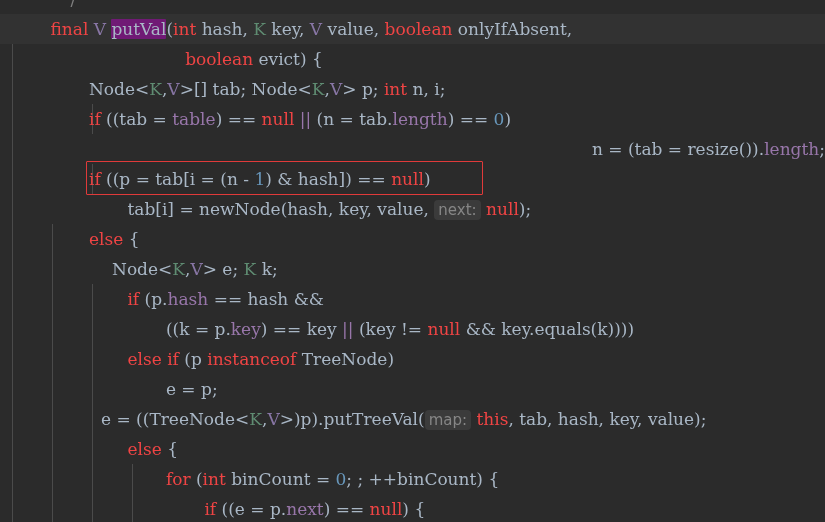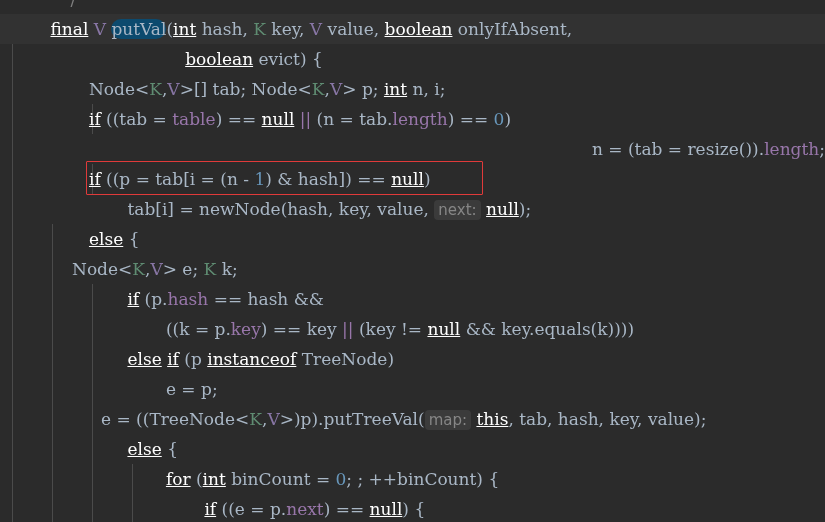--- a/index.html
+++ b/index.html
@@ -62,35 +62,35 @@
   }
   .line {
     height: 30px;
     line-height: 30px;
     white-space: pre;
     color: #a9b7c6;
     padding-left: 12px;
   }
 
   
-  .kw      { color: #ffffff; text-decoration: underline; }        
+  .kw      { color: #ef4444; }        
   .ident   { color: #a9b7c6; }        
   .typ     { color: #a9b7c6; }        
   .gK      { color: #5f8c72; }        
   .gV      { color: #8876a5; }        
   .fld     { color: #9876aa; }        
   .num     { color: #6897bb; }        
   .op      { color: #a9b7c6; }
   .oror    { color: #9876aa; }        
   .punct   { color: #a9b7c6; }
 
   
   .caret-ident {
-    background: #0c4a6e;
-    border-radius: 10px;
+    background: #701a75;
+    border-radius: 1px;
   }
 
   
   .inlay {
     background: #3b3b3b;
     color: #868686;
     border-radius: 4px;
     padding: 1px 4px 1px 4px;
     font-size: 15px;
     font-family: "DejaVu Sans", "Liberation Sans", sans-serif;
@@ -127,21 +127,21 @@
 
   <div class="code-layer" id="code-layer">
       <div class="line" style="padding-left: 50.48px;"><span class="kw">final</span><span class="op"> </span><span class="gV">V</span><span class="op"> </span><span class="caret-ident">putVal</span><span class="punct">(</span><span class="kw">int</span><span class="ident"> hash, </span><span class="gK">K</span><span class="ident"> key, </span><span class="gV">V</span><span class="ident"> value, </span><span class="kw">boolean</span><span class="ident"> onlyIfAbsent,</span></div>
       <div class="line" style="padding-left: 185.16px;"><span class="kw">boolean</span><span class="ident"> evict) {</span></div>
       <div class="line" style="padding-left: 88.96px;"><span class="typ">Node&lt;</span><span class="gK">K</span><span class="punct">,</span><span class="gV">V</span><span class="typ">&gt;[] tab; Node&lt;</span><span class="gK">K</span><span class="punct">,</span><span class="gV">V</span><span class="typ">&gt; p; </span><span class="kw">int</span><span class="ident"> n, i;</span></div>
       <div class="line" style="padding-left: 88.96px;"><span class="kw">if</span><span class="ident"> ((tab = </span><span class="fld">table</span><span class="ident">) == </span><span class="kw">null</span><span class="op"> </span><span class="oror">||</span><span class="ident"> (n = tab.</span><span class="fld">length</span><span class="ident">) == </span><span class="num">0</span><span class="ident">)</span></div>
       <div class="line" style="padding-left: 127.44px; text-align: right;"><span class="ident">n = (tab = resize()).</span><span class="fld">length</span><span class="ident">;</span></div>
       <div class="line" style="padding-left: 88.96px;"><span class="kw">if</span><span class="ident"> ((p = tab[i = (n - </span><span class="num">1</span><span class="ident">) &amp; hash]) == </span><span class="kw">null</span><span class="ident">)</span></div>
       <div class="line" style="padding-left: 127.44px;"><span class="ident">tab[i] = newNode(hash, key, value, </span><span class="inlay">next:</span><span class="op"> </span><span class="kw">null</span><span class="ident">);</span></div>
       <div class="line" style="padding-left: 88.96px;"><span class="kw">else</span><span class="ident"> {</span></div>
-      <div class="line" style="padding-left: 72px;"><span class="typ">Node&lt;</span><span class="gK">K</span><span class="punct">,</span><span class="gV">V</span><span class="typ">&gt; e; </span><span class="gK">K</span><span class="ident"> k;</span></div>
+      <div class="line" style="padding-left: 112px;"><span class="typ">Node&lt;</span><span class="gK">K</span><span class="punct">,</span><span class="gV">V</span><span class="typ">&gt; e; </span><span class="gK">K</span><span class="ident"> k;</span></div>
       <div class="line" style="padding-left: 127.44px;"><span class="kw">if</span><span class="ident"> (p.</span><span class="fld">hash</span><span class="ident"> == hash &amp;&amp;</span></div>
       <div class="line" style="padding-left: 165.92px;"><span class="ident">((k = p.</span><span class="fld">key</span><span class="ident">) == key </span><span class="oror">||</span><span class="ident"> (key != </span><span class="kw">null</span><span class="ident"> &amp;&amp; key.equals(k))))</span></div>
       <div class="line" style="padding-left: 127.44px;"><span class="kw">else</span><span class="op"> </span><span class="kw">if</span><span class="ident"> (p </span><span class="kw">instanceof</span><span class="typ"> TreeNode)</span></div>
       <div class="line" style="padding-left: 165.92px;"><span class="ident">e = p;</span></div>
       <div class="line" style="padding-left: 101px;"><span class="typ">e = ((TreeNode&lt;</span><span class="gK">K</span><span class="punct">,</span><span class="gV">V</span><span class="ident">&gt;)p).putTreeVal(</span><span class="inlay">map:</span><span class="op"> </span><span class="kw">this</span><span class="ident">, tab, hash, key, value);</span></div>
       <div class="line" style="padding-left: 127.44px;"><span class="kw">else</span><span class="ident"> {</span></div>
       <div class="line" style="padding-left: 165.92px;"><span class="kw">for</span><span class="ident"> (</span><span class="kw">int</span><span class="ident"> binCount = </span><span class="num">0</span><span class="ident">; ; ++binCount) {</span></div>
       <div class="line" style="padding-left: 204.4px;"><span class="kw">if</span><span class="ident"> ((e = p.</span><span class="fld">next</span><span class="ident">) == </span><span class="kw">null</span><span class="ident">) {</span></div>
     </div>
 

